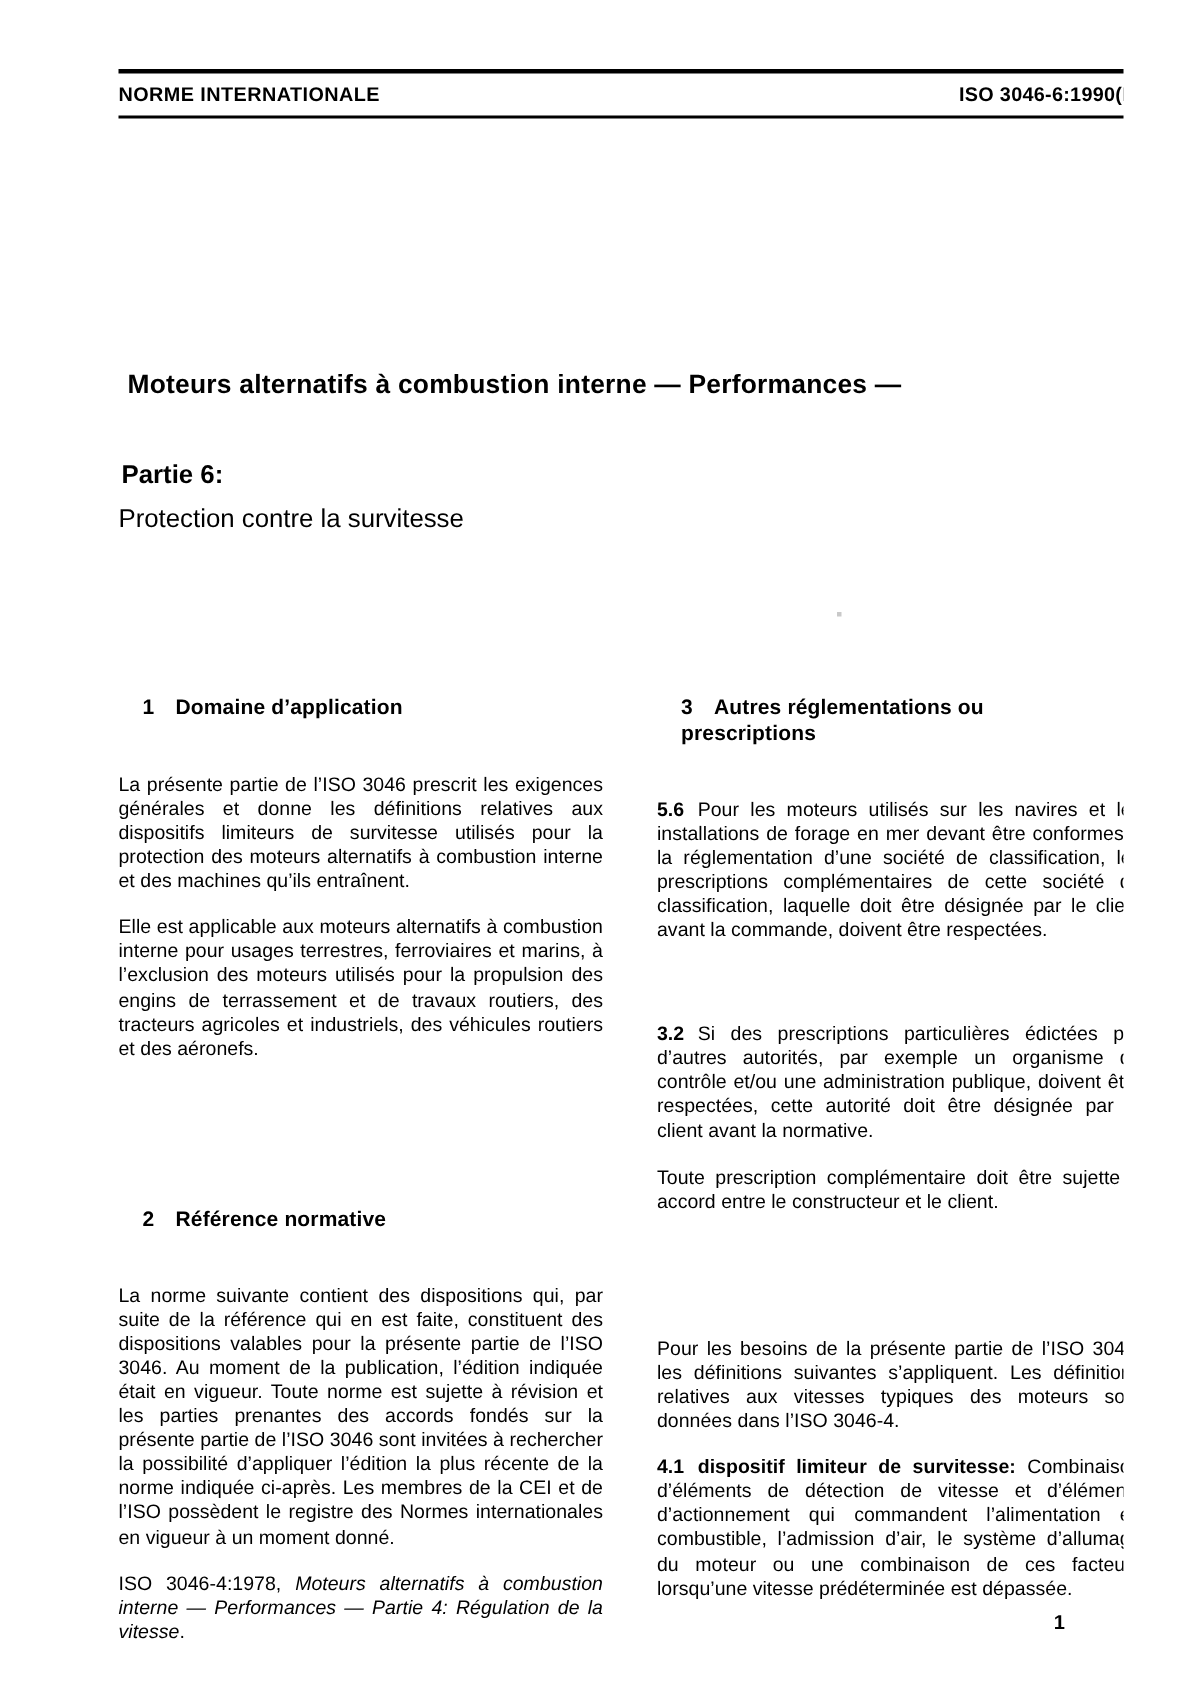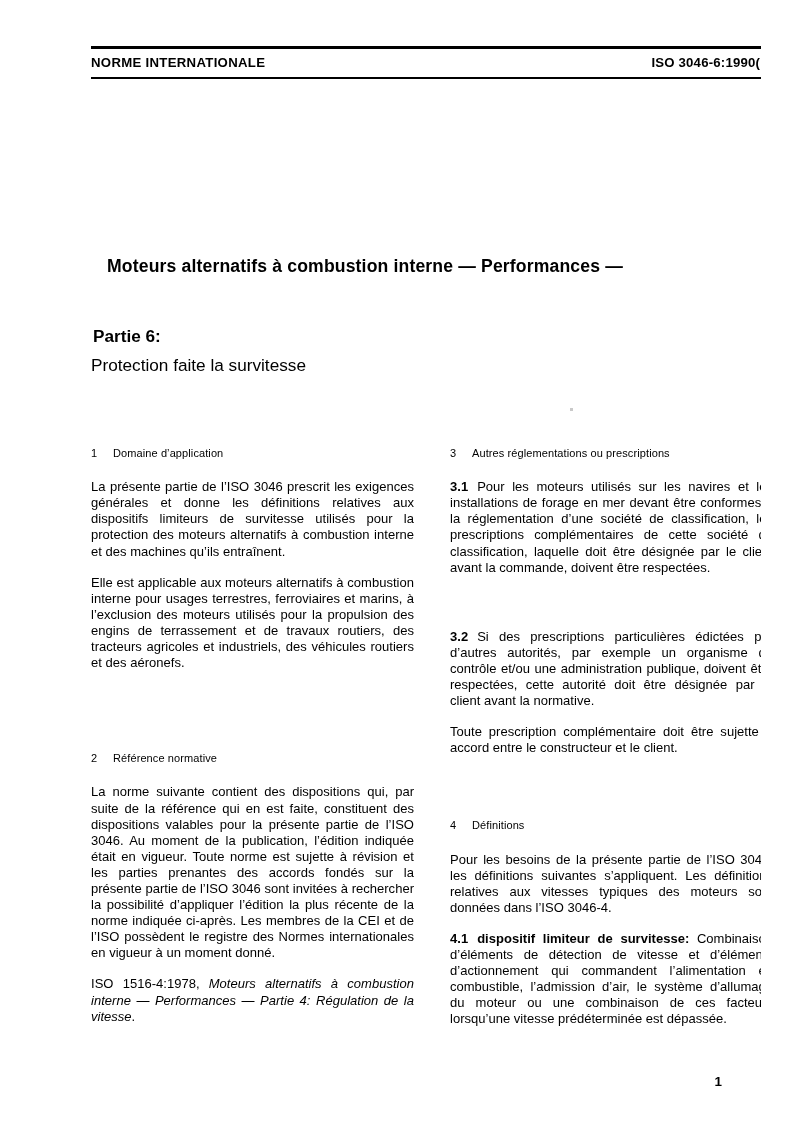--- a/index.html
+++ b/index.html
@@ -11,21 +11,21 @@
     width: 793px;
     height: 1122px;
     position: relative;
     font-family: "Liberation Sans", sans-serif;
     color: #000000;
     -webkit-font-smoothing: antialiased;
   }
 
   .page {
     position: absolute;
-    left: 16px; top: 0;
+    left: 4px; top: 0;
     width: 745px;
     height: 1122px;
     overflow: hidden;
   }
 
   
   .header {
     position: absolute;
     left: 75px;
     top: 46px;
@@ -61,21 +61,21 @@
   .title-block {
     position: absolute;
     left: 75px;
     top: 240px;
     width: 682px;
   }
   .doc-title {
     font-size: 17.6px;
     font-weight: bold;
     letter-spacing: 0.15px;
-    margin: 16px;
+    margin: 6px;
     line-height: 1.25;
   }
   .part-label {
     font-size: 17.2px;
     font-weight: bold;
     margin: 2px;
     padding-top: 32px;
     line-height: 1.25;
   }
   .part-title {
@@ -103,23 +103,23 @@
     top: 447px;
     width: 682px;
     display: flex;
     justify-content: space-between;
   }
   .col {
     width: 323px;
   }
 
   h2.sect {
-    font-size: 11px;
-    font-weight: normal;
-    margin: 0;
+    font-size: 14px;
+    font-weight: bold;
+    margin: 16px;
     line-height: 1.2;
     letter-spacing: 0.1px;
   }
   h2.sect .num {
     display: inline-block;
     width: 22px;
   }
 
   p.body {
     font-size: 13px;
@@ -167,21 +167,21 @@
     <div class="header-row">
       <div class="header-left">NORME INTERNATIONALE</div>
       <div class="header-right">ISO 3046-6:1990(F)</div>
     </div>
     <div class="rule-thin"></div>
   </div>
 
   <div class="title-block">
     <h1 class="doc-title">Moteurs alternatifs à combustion interne — Performances —</h1>
     <div class="part-label">Partie 6:</div>
-    <div class="part-title">Protection faite la survitesse</div>
+    <div class="part-title">Protection contre la survitesse</div>
   </div>
 
   <div class="speck"></div>
 
   <div class="columns">
 
     <div class="col">
 
       <h2 class="sect">
         <span class="num">1</span><span>Domaine d’application</span>
@@ -198,51 +198,48 @@
 
       <h2 class="sect">
         <span class="num">2</span><span>Référence normative</span>
       </h2>
       <div class="gap-after-head"></div>
 
       <p class="body">La norme suivante contient des dispositions qui, par suite de la référence qui en est faite, constituent des dispositions valables pour la présente partie de l’ISO 3046. Au moment de la publication, l’édition indiquée était en vigueur. Toute norme est sujette à révision et les parties prenantes des accords fondés sur la présente partie de l’ISO 3046 sont invitées à rechercher la possibilité d’appliquer l’édition la plus récente de la norme indiquée ci-après. Les membres de la CEI et de l’ISO possèdent le registre des Normes internationales en vigueur à un moment donné.</p>
       <div class="gap-para"></div>
 
       <p class="body ital">
-        <span class="roman">ISO 1516-4:1978, </span><span>Moteurs alternatifs à combustion interne — Performances — Partie 4: Régulation de la vitesse</span><span class="roman">.</span>
+        <span class="roman">ISO 3046-4:1978, </span><span>Moteurs alternatifs à combustion interne — Performances — Partie 4: Régulation de la vitesse</span><span class="roman">.</span>
       </p>
     </div>
 
     <div class="col">
 
       <h2 class="sect">
         <span class="num">3</span><span>Autres réglementations ou prescriptions</span>
       </h2>
       <div class="gap-after-head"></div>
 
       <p class="body">
-        <span class="clause">3.1</span><span style="padding-left:9px">Pour les moteurs utilisés sur les navires et les installations de forage en mer devant être conformes à la réglementation d’une société de classification, les prescriptions complémentaires de cette société de classification, laquelle doit être désignée par le client avant la commande, doivent être respectées.</span>
+        <span class="clause">5.6</span><span style="padding-left:9px">Pour les moteurs utilisés sur les navires et les installations de forage en mer devant être conformes à la réglementation d’une société de classification, les prescriptions complémentaires de cette société de classification, laquelle doit être désignée par le client avant la commande, doivent être respectées.</span>
       </p>
       <div class="gap-para"></div>
 
       <div class="gap-block"></div>
 
       <p class="body">
         <span class="clause">3.2</span><span style="padding-left:9px">Si des prescriptions particulières édictées par d’autres autorités, par exemple un organisme de contrôle et/ou une administration publique, doivent être respectées, cette autorité doit être désignée par le client avant la normative.</span>
       </p>
       <div class="gap-para"></div>
 
       <p class="body">Toute prescription complémentaire doit être sujette à accord entre le constructeur et le client.</p>
 
       <div class="gap-block"></div>
       <div class="gap-before-head"></div>
 
-      <h2 class="sect">
-        <span class="num">4</span><span>Définitions</span>
-      </h2>
       <div class="gap-after-head"></div>
 
       <p class="body">Pour les besoins de la présente partie de l’ISO 3046, les définitions suivantes s’appliquent. Les définitions relatives aux vitesses typiques des moteurs sont données dans l’ISO 3046-4.</p>
       <div class="gap-para"></div>
 
       <p class="body">
         <span class="clause">4.1</span><span class="term" style="padding-left:9px">dispositif limiteur de survitesse</span><span class="term">: </span><span>Combinaison d’éléments de détection de vitesse et d’éléments d’actionnement qui commandent l’alimentation en combustible, l’admission d’air, le système d’allumage du moteur ou une combinaison de ces facteurs lorsqu’une vitesse prédéterminée est dépassée.</span>
       </p>
     </div>
   </div>

